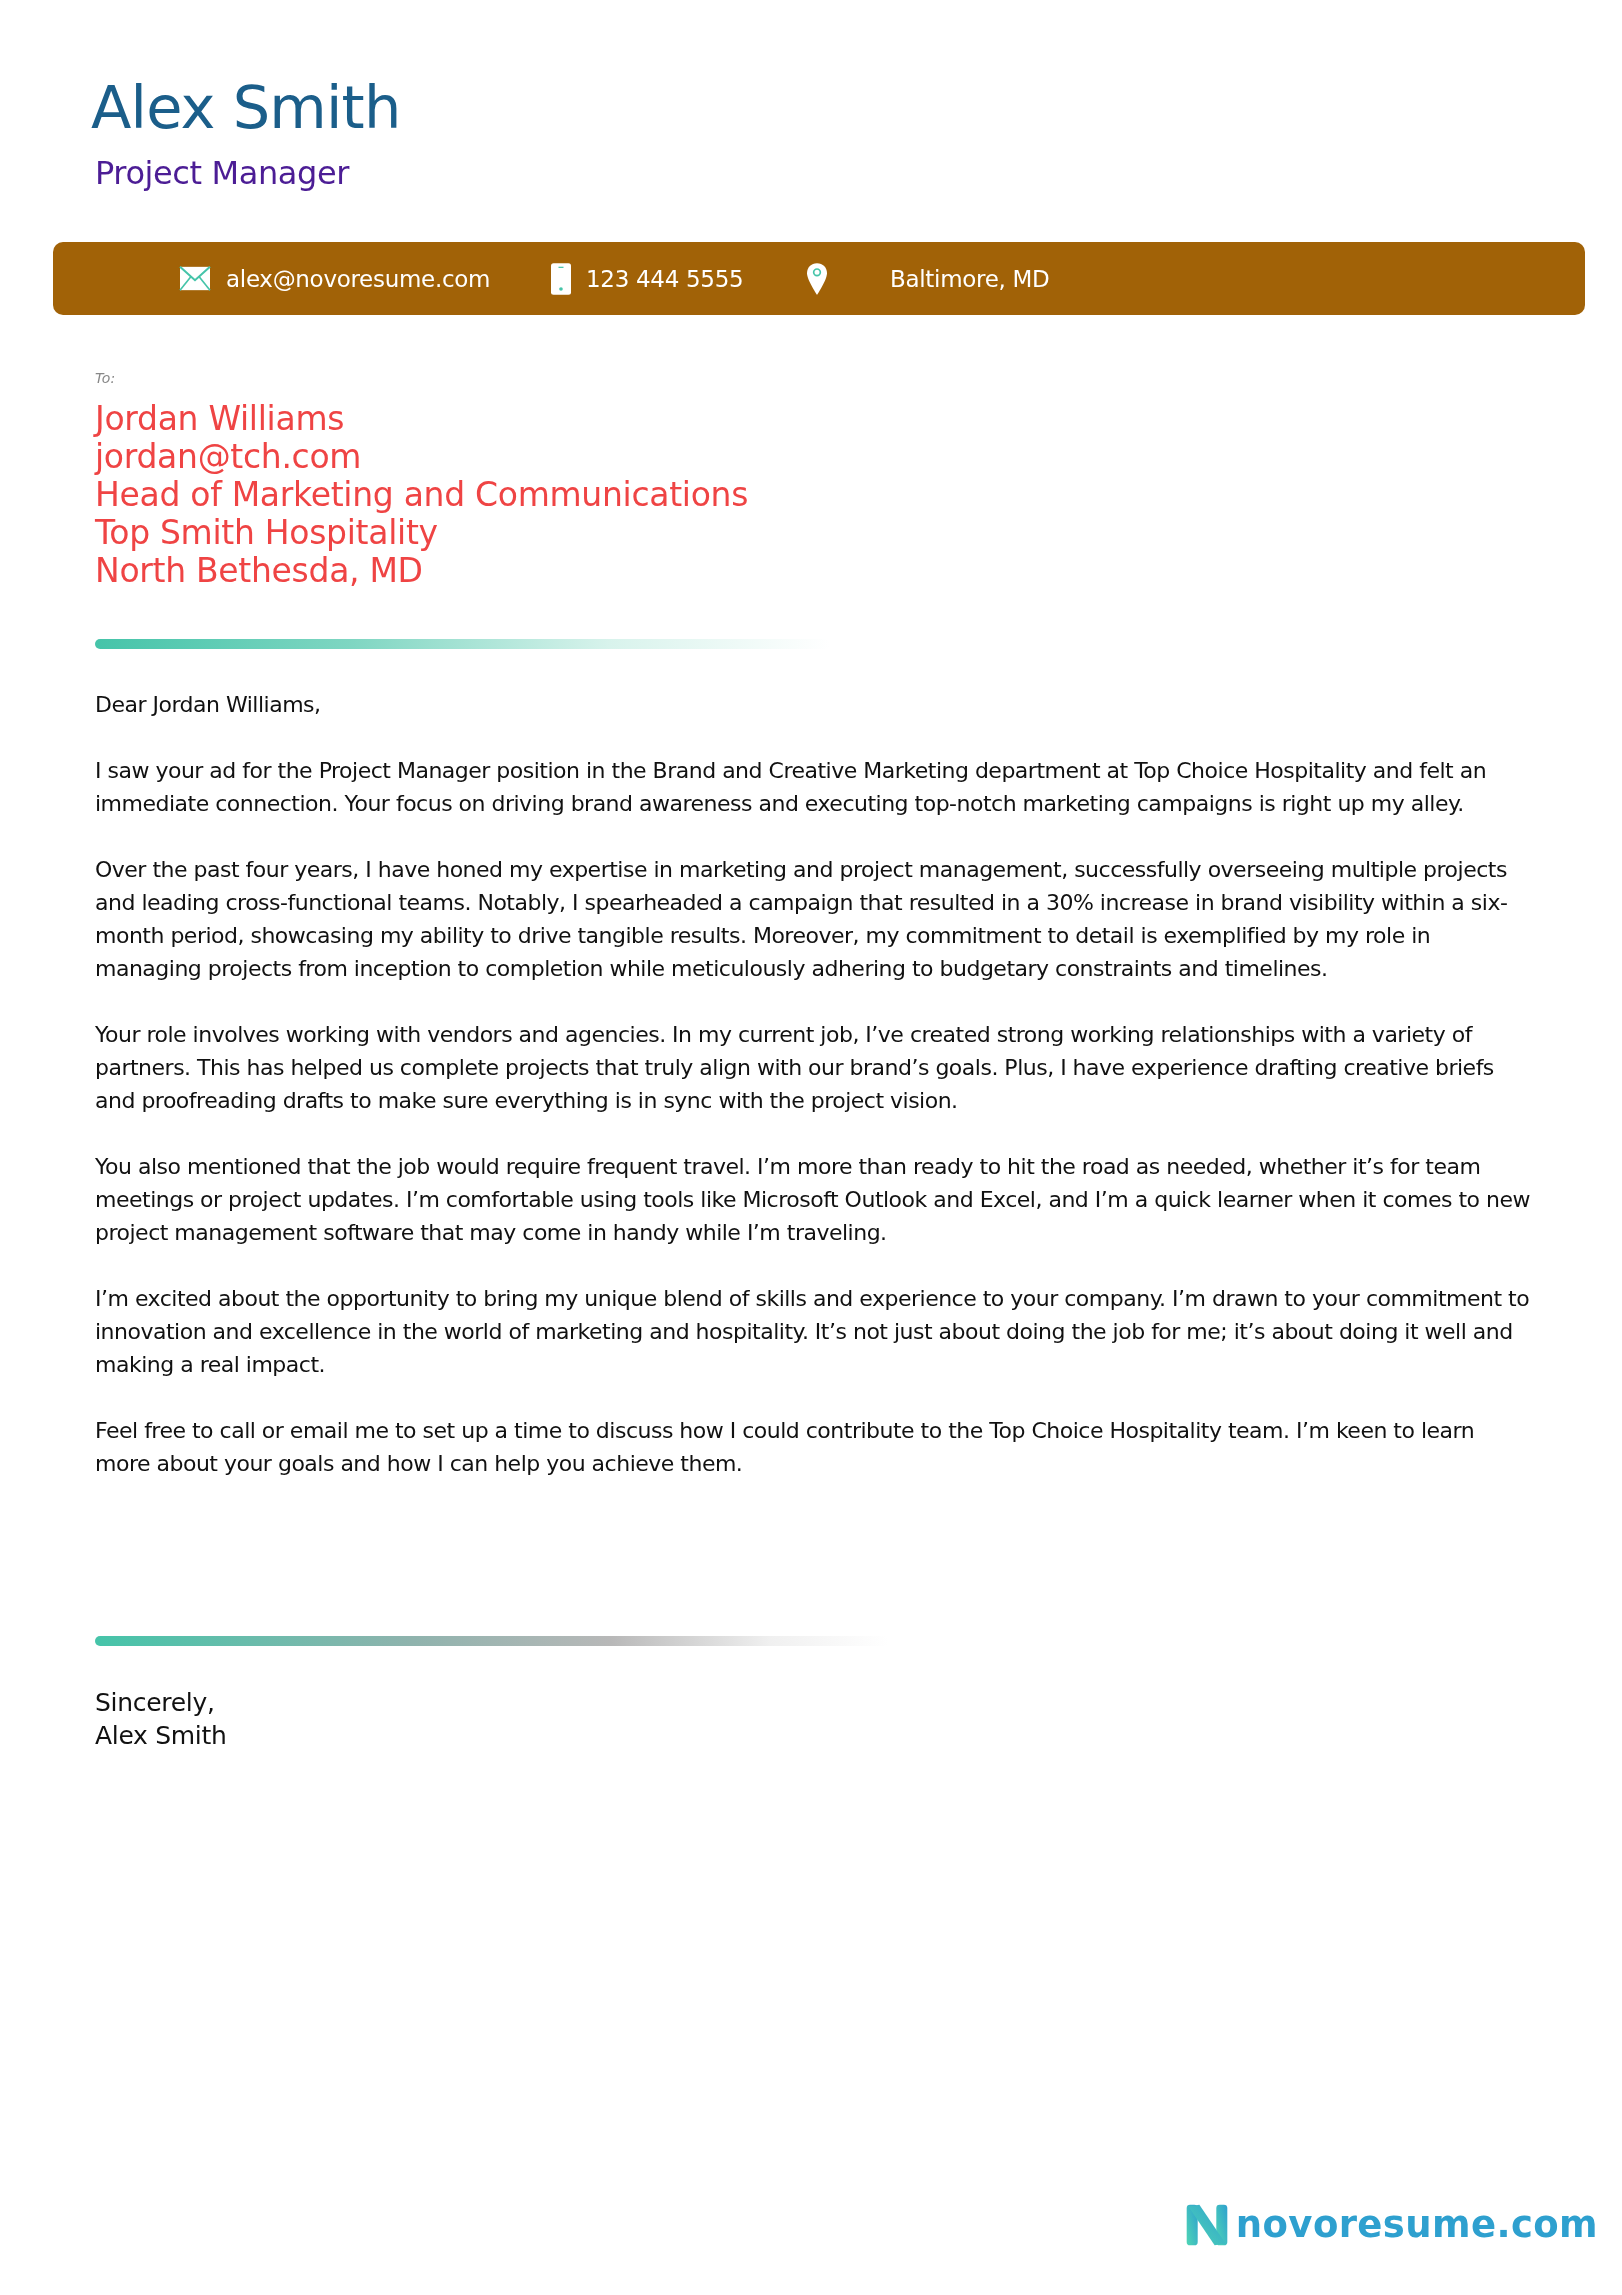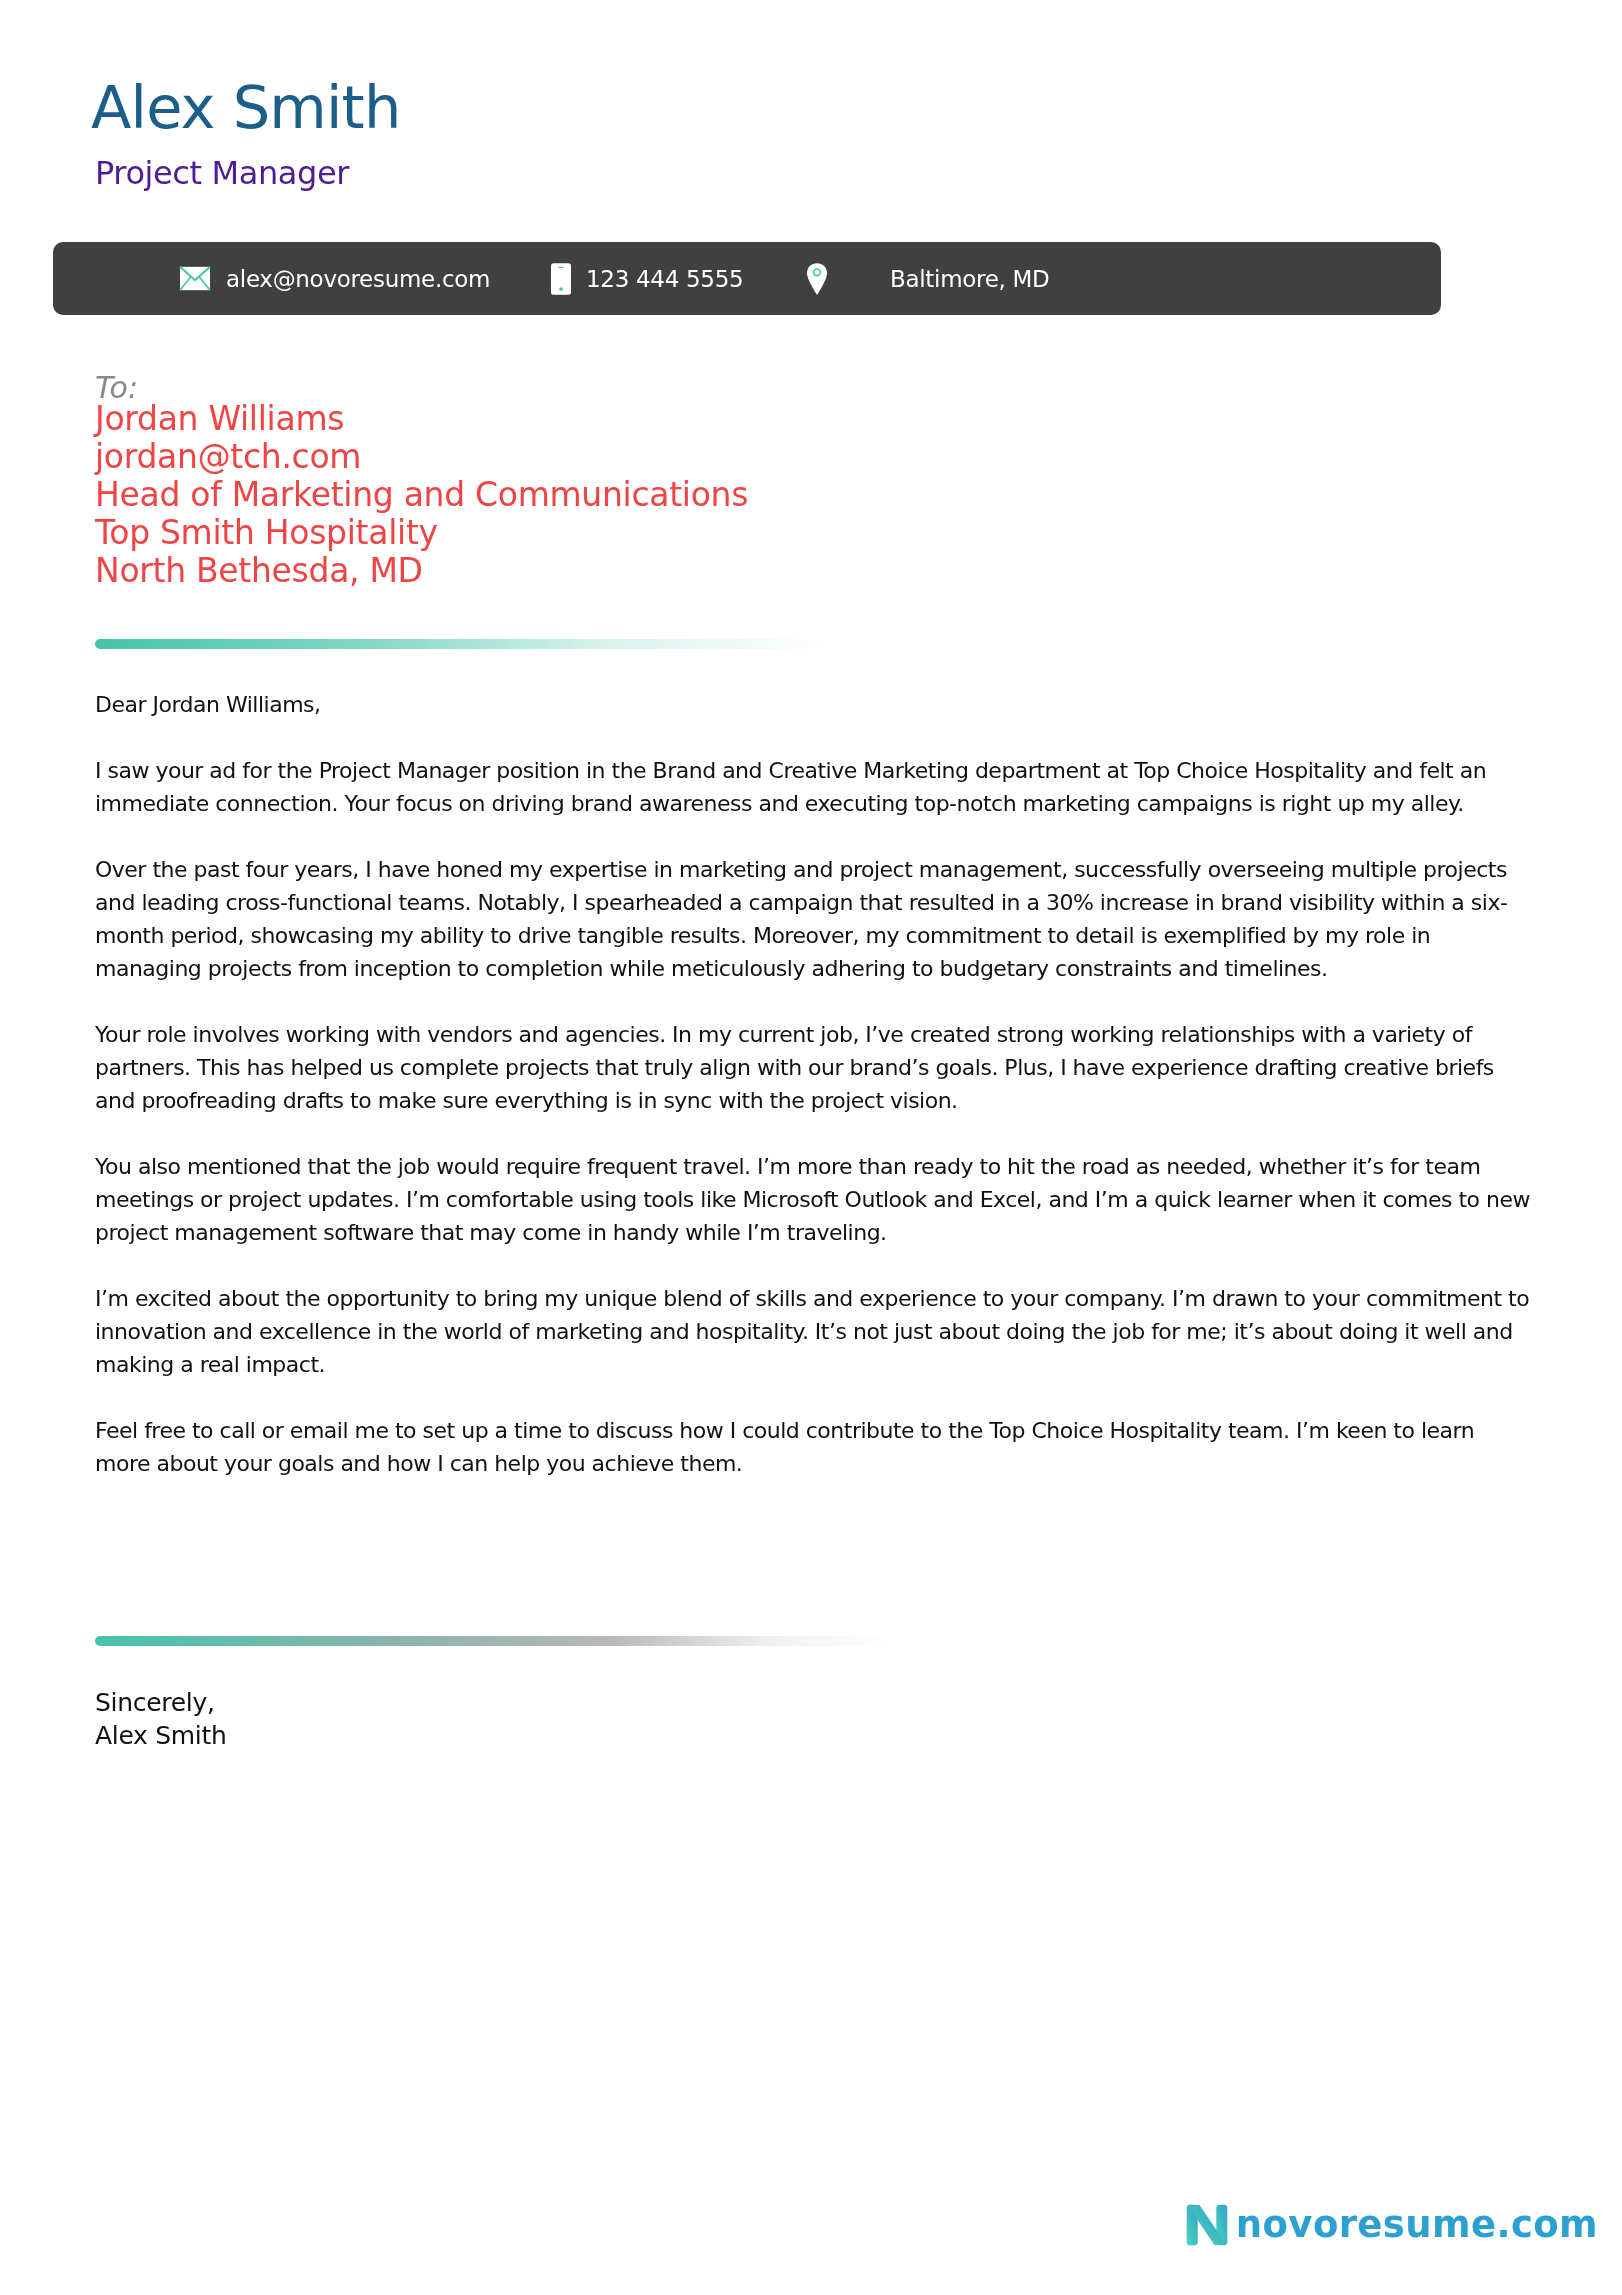--- a/index.html
+++ b/index.html
@@ -1,25 +1,25 @@
 <!DOCTYPE html>
 <html style="font-size:13.5px"><head>
 <meta charset="utf-8">
 <style>
   html, body { margin:0; padding:0; background:#ffffff; }
   body { width:1622px; height:2295px; position:relative; overflow:hidden;
          font-family:"DejaVu Sans","Liberation Sans",sans-serif; color:#111111; }
   .name { position:absolute; left:91px; top:78px; font-size:59px; color:#1b5e8a;
           letter-spacing:-0.8px; line-height:1; font-weight:normal; }
   .title { position:absolute; left:95px; top:157px; font-size:32px; color:#4c1d95; line-height:1; letter-spacing:-0.4px; }
-  .contact-bar { position:absolute; left:53px; top:242px; width:1388px; height:73px;
-                 background:#404040; border-radius:10px; display:flex; align-items:center; }
+  .contact-bar { position:absolute; left:53px; top:242px; width:1532px; height:73px;
+                 background:#a16207; border-radius:10px; display:flex; align-items:center; }
   .contact-item { position:absolute; top:0; height:73px; display:flex; align-items:center; color:#ffffff; font-size:23px; letter-spacing:-0.3px; }
   .contact-item svg { margin-right:15px; }
-  .to-label { position:absolute; left:95px; top:370px; font-size:30px; font-style:italic; color:#888888; }
+  .to-label { position:absolute; left:95px; top:370px; font-size:14px; font-style:italic; color:#888888; }
   .recipient { position:absolute; left:95px; top:400px; font-size:33px; line-height:38px; color:#ef4444; letter-spacing:-0.3px; }
   .recipient div { white-space:nowrap; }
   .divider1 { position:absolute; left:95px; top:639px; width:735px; height:10px; border-radius:5px;
               background:linear-gradient(to right,#45c4a9 0%,#7fd6c2 35%,#d8f3ec 70%,rgba(255,255,255,0) 100%); }
   .divider2 { position:absolute; left:95px; top:1636px; width:794px; height:10px; border-radius:5px;
               background:linear-gradient(to right,#45c4a9 0%,#8fb3ad 40%,#b8b8b8 65%,rgba(230,230,230,0.6) 85%,rgba(255,255,255,0) 100%); }
   .letter { position:absolute; left:95px; top:688px; width:1436px; font-size:22px; line-height:33px; letter-spacing:-0.5px; color:#111; }
   .letter p { margin:0 0 33px 0; }
   .signoff { position:absolute; left:95px; top:1686px; font-size:25px; line-height:33px; letter-spacing:-0.3px; color:#111; }
   .logo { position:absolute; left:1185px; top:2203px; display:flex; align-items:flex-start; }

